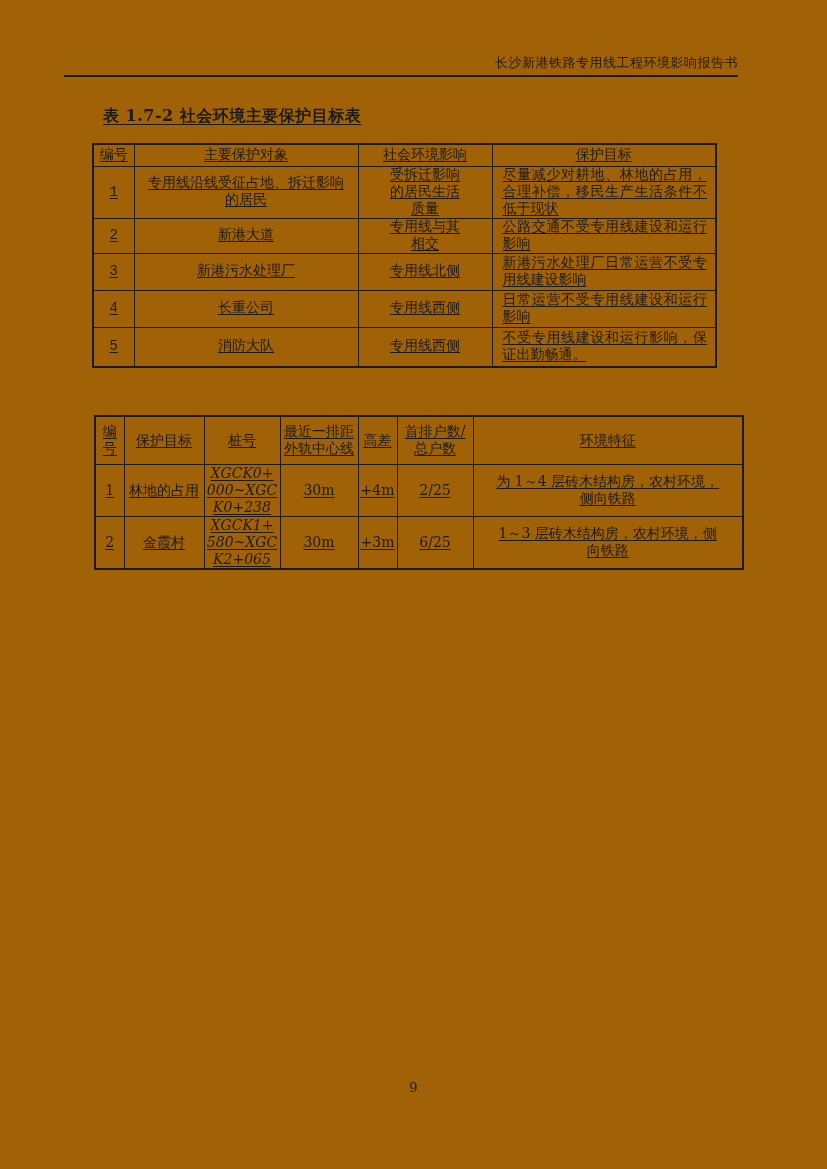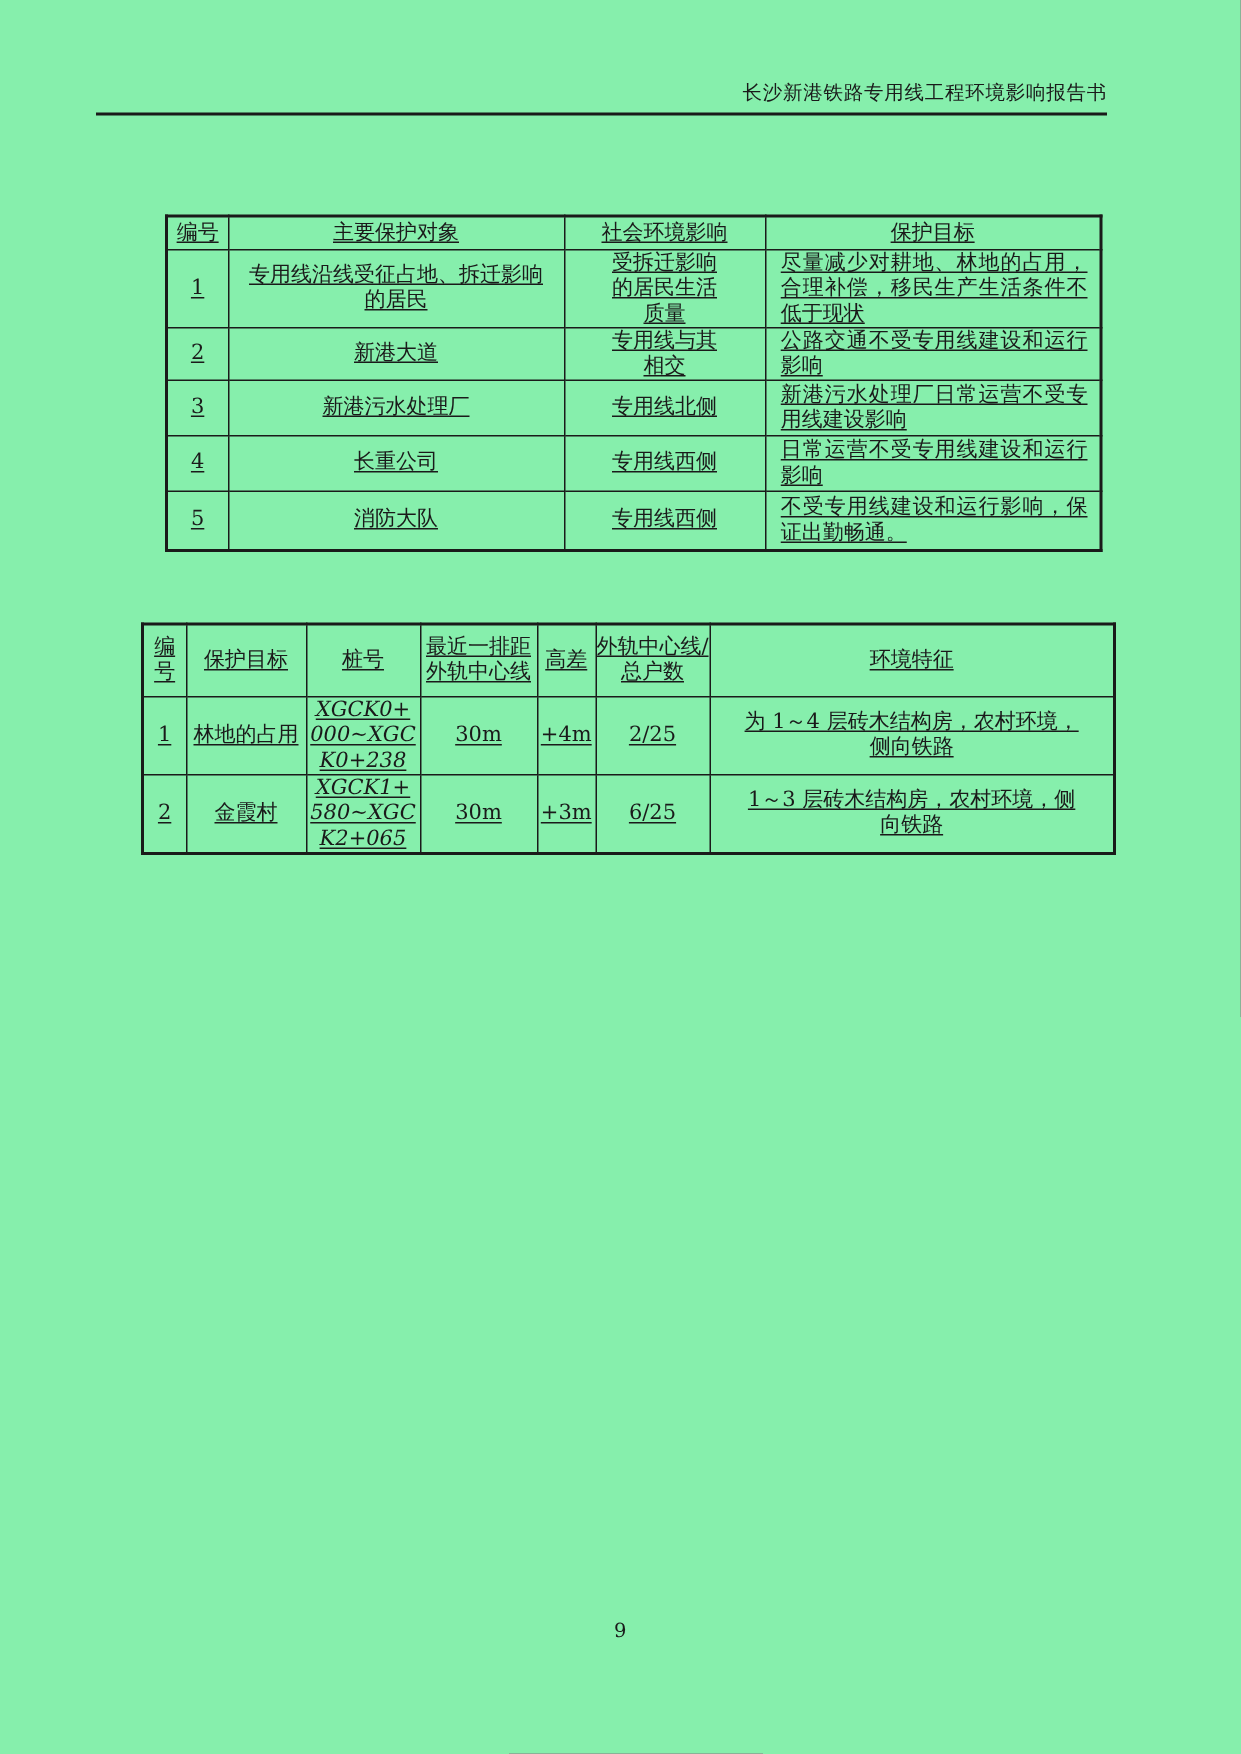--- a/index.html
+++ b/index.html
@@ -1,19 +1,19 @@
 <!DOCTYPE html>
 <html lang="zh"><head>
 <meta charset="utf-8">
 <style>
   html,body{margin:0;padding:0;background:#888;}
   .page{
     position:relative;
     width:827px;height:1169px;
-    background:#86efac;
+    background:#a16207;
     margin:0 auto;
     overflow:hidden;
     font-family:"DejaVu Serif","Liberation Serif",serif;
     color:#1a1a1a;
   }
   
   .run-head{
     position:absolute;left:64px;top:55px;width:674px;
     text-align:right;font-size:13px;line-height:16px;
     letter-spacing:0.5px;
@@ -43,21 +43,21 @@
     border:1px solid #1a1a1a;
     font-size:14px;line-height:17px;
     font-weight:normal;
     text-align:center;vertical-align:middle;
     text-decoration:underline;
     text-underline-offset:2px;
     padding:0;
     overflow:hidden;
   }
   
-  .t1{left:110px;top:143px;width:623px;}
+  .t1{left:92px;top:143px;width:623px;font-family:Liberation Mono, monospace;}
   .t1 thead tr{height:22px;}
   .t1 tbody tr:nth-child(1){height:52px;}
   .t1 tbody tr:nth-child(2){height:35px;}
   .t1 tbody tr:nth-child(3){height:37px;}
   .t1 tbody tr:nth-child(4){height:37px;}
   .t1 tbody tr:nth-child(5){height:40px;}
   .t1 td:nth-child(2){padding:0 10px;}
   .t1 td:nth-child(3){padding:0 28px;}
   .t1 td:nth-child(4){text-align:justify;padding:0 8px 0 10px;}
   
@@ -75,20 +75,21 @@
   }
 </style>
 </head>
 <body>
 
 <div class="page">
 
   <div class="run-head">长沙新港铁路专用线工程环境影响报告书</div>
   <div class="head-rule"></div>
 
+  <div class="tbl-title t1-title">表 1.7-2 社会环境主要保护目标表</div>
 
   <table class="doc t1">
     <colgroup>
       <col style="width:41px">
         <col style="width:224px">
         <col style="width:134px">
         <col style="width:224px">
     </colgroup>
     <thead>
       <tr>
@@ -145,21 +146,21 @@
     </colgroup>
     <thead>
       <tr>
         <th>编
 号</th>
         <th>保护目标</th>
         <th>桩号</th>
         <th>最近一排距
 外轨中心线</th>
         <th>高差</th>
-        <th>外轨中心线/
+        <th>首排户数/
 总户数</th>
         <th>环境特征</th>
       </tr>
     </thead>
     <tbody>
       <tr>
         <td>1</td>
         <td>林地的占用</td>
         <td>XGCK0+000~XGCK0+238</td>
         <td>30m</td>

